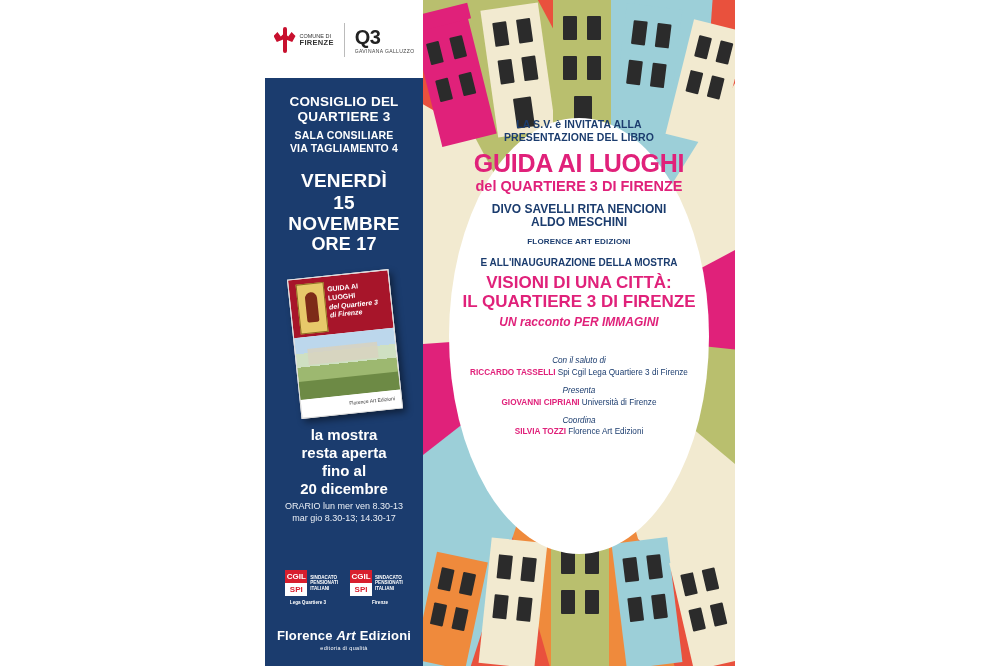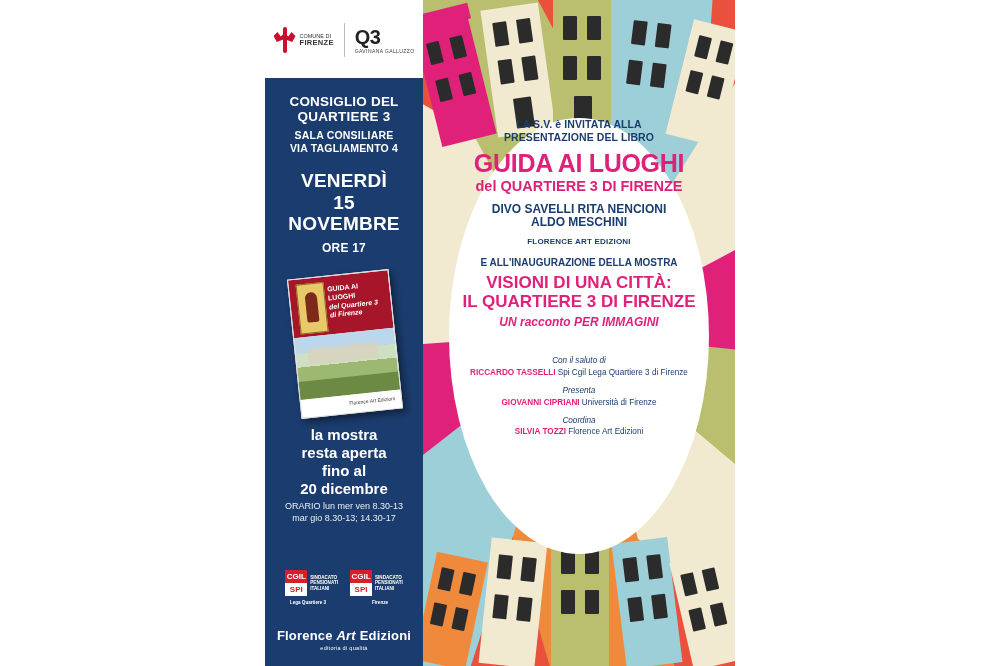--- a/index.html
+++ b/index.html
@@ -19,21 +19,21 @@
   .logo-firenze-text b{display:block;font-size:7.5px;letter-spacing:.3px;}
   .divider-v{width:1px;height:34px;background:#bbb;}
   .logo-q3{text-align:left;}
   .logo-q3 .q3{font-size:20px;font-weight:700;color:#222;line-height:1;letter-spacing:-0.5px;}
   .logo-q3 .sub{font-size:5px;color:#444;letter-spacing:.4px;margin-top:1px;}
 
   .blue-panel{position:absolute;left:0;top:78px;width:158px;height:588px;background:#1b3c6e;color:#ffffff;text-align:center;}
   .bp-head{padding-top:16px;font-size:13.5px;font-weight:700;line-height:1.12;letter-spacing:.2px;}
   .bp-sub{margin-top:5px;font-size:10.5px;font-weight:700;line-height:1.2;letter-spacing:.2px;}
   .bp-date{margin-top:16px;font-size:19px;font-weight:700;line-height:1.12;letter-spacing:.2px;}
-  .bp-date .small{font-size:12px;margin-top:8px;}
+  .bp-date .small{font-size:18px;}
 
   .book{position:absolute;left:29px;top:196px;width:100px;height:138px;transform:rotate(-6deg);
         box-shadow:3px 4px 7px rgba(0,0,0,.45);background:#ffffff;border:1px solid #dcdcdc;overflow:hidden;}
   .book .bk-top{position:absolute;left:0;top:0;width:100%;height:58px;background:#a7152a;}
   .book .bk-saint{position:absolute;left:7px;top:5px;width:26px;height:48px;background:#e7c96a;border:1px solid #8a6b20;}
   .book .bk-saint:after{content:"";position:absolute;left:7px;top:8px;width:12px;height:30px;background:#7d2b18;border-radius:6px 6px 2px 2px;}
   .book .bk-title{position:absolute;left:38px;top:9px;right:4px;color:#fff;font-size:7px;font-weight:700;line-height:1.25;text-align:left;}
   .book .bk-title em{display:block;font-style:italic;font-weight:700;}
   .book .bk-photo{position:absolute;left:0;top:58px;width:100%;height:62px;
         background:linear-gradient(#bcd7ec 0 26%,#cfe0c2 26% 48%,#9db870 48% 72%,#7d9a52 72% 100%);}

